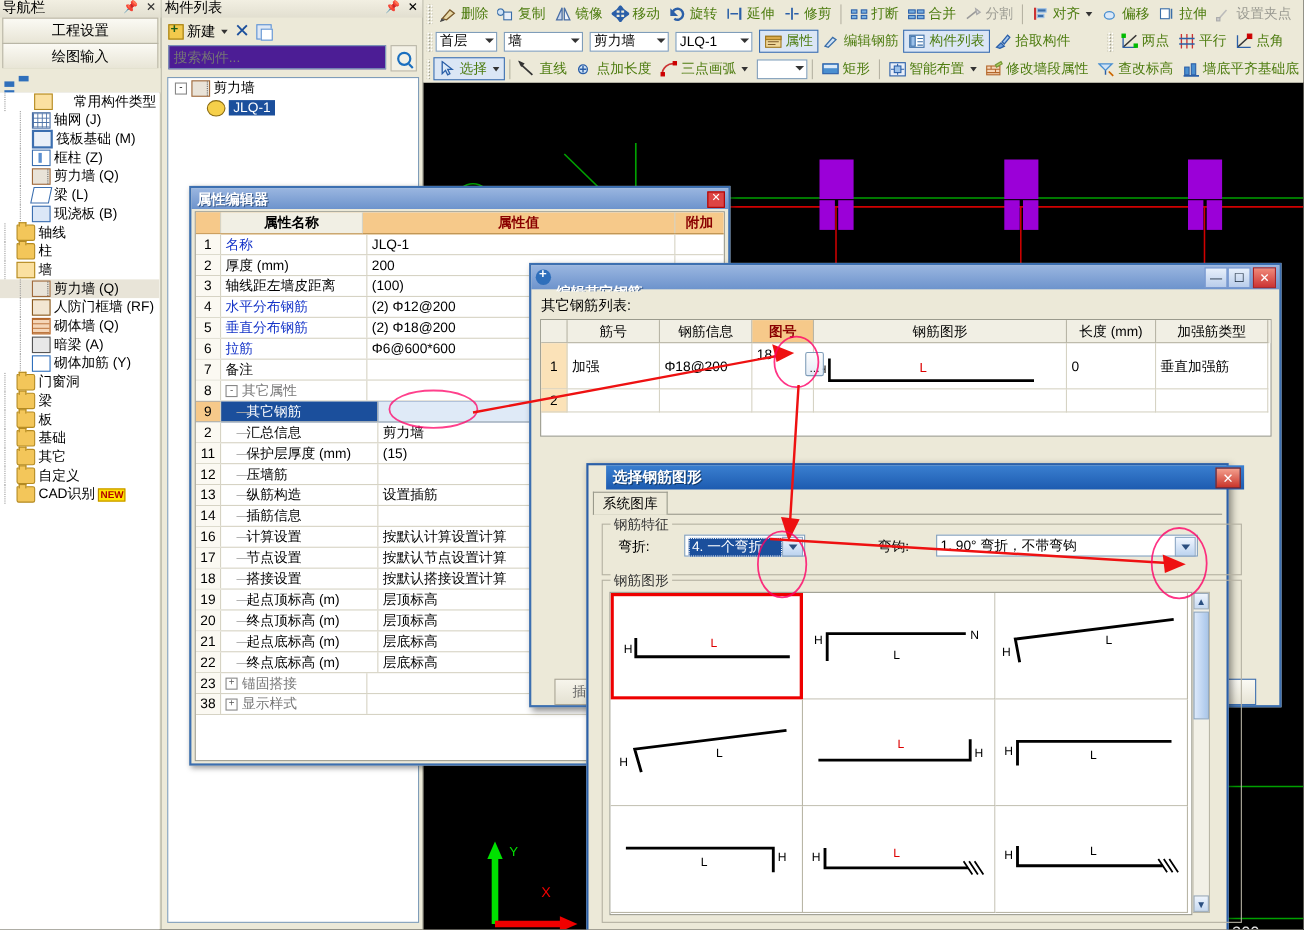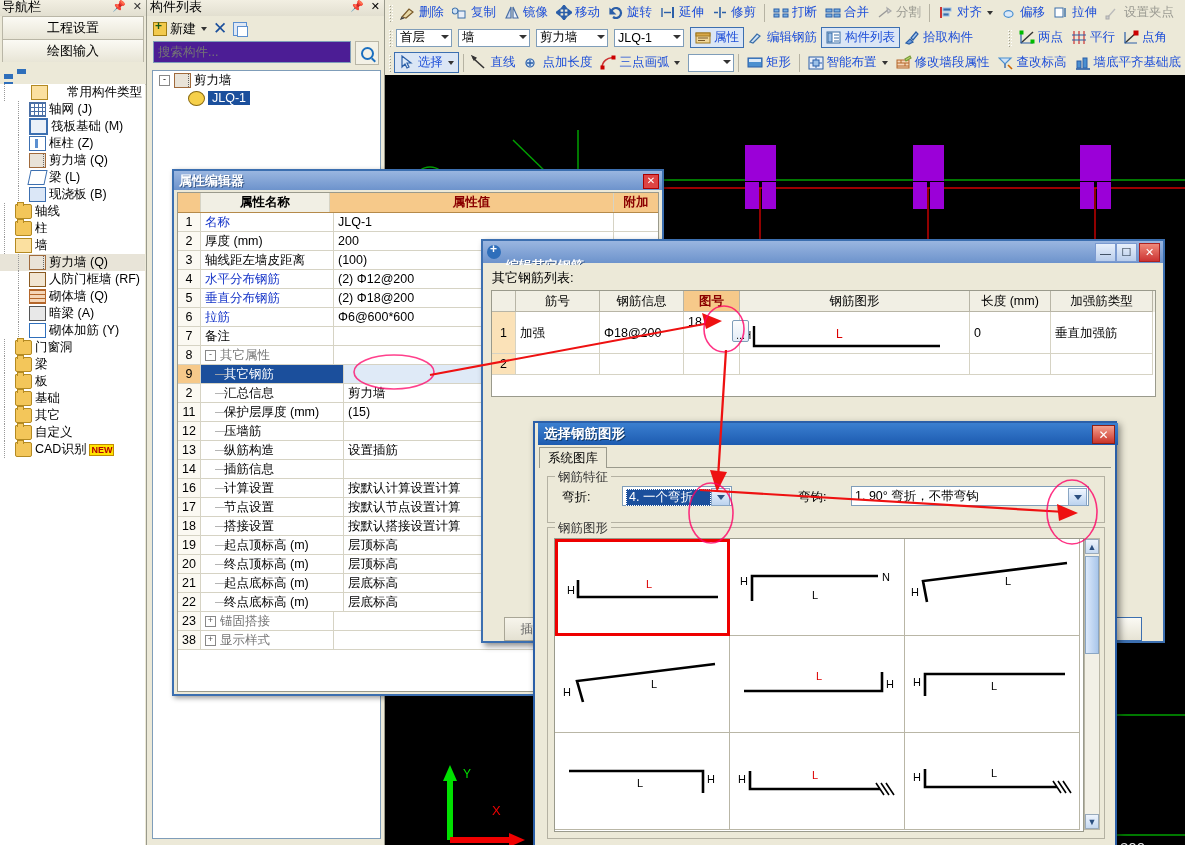--- a/index.html
+++ b/index.html
@@ -81,21 +81,21 @@
 
   
   #toolbars{left:385px;top:0;width:800px;height:75px;background:#ece9d8;}
   .tbrow{position:absolute;left:0;width:800px;height:25px;display:flex;align-items:center;}
   #tbrow1{top:0;}
   #tbrow2{top:25px;}
   #tbrow3{top:50px;}
   .grip{width:5px;height:18px;margin:0 3px;
     background-image:radial-gradient(#fff 40%,transparent 41%),radial-gradient(#a0a090 40%,transparent 41%);
     background-size:3px 3px;background-position:0 0,1px 1px;}
-  .ti{display:flex;align-items:center;gap:3px;padding:1px 4px;font-size:12.5px;white-space:nowrap;color:#1d4ed8;}
+  .ti{display:flex;align-items:center;gap:3px;padding:1px 4px;font-size:12.5px;white-space:nowrap;color:#4d7c0f;}
   .ti.dis{color:#9a9a92;}
   .ti.sel{border:1px solid #3c6fb0;background:#dbe6f5;}
   .sep{width:1px;height:18px;background:#b6b3a3;margin:0 4px;}
   .combo{height:18px;border:1px solid #7f9db9;background:#fff;display:flex;align-items:center;
     padding-left:3px;font-size:12.5px;position:relative;box-sizing:border-box;}
   .combo .arw{position:absolute;right:2px;top:5px;width:0;height:0;border-left:4px solid transparent;
     border-right:4px solid transparent;border-top:4px solid #333;}
   .smallarw{width:0;height:0;border-left:3.5px solid transparent;border-right:3.5px solid transparent;
     border-top:4px solid #333;margin-left:2px;}
 
@@ -157,29 +157,29 @@
     background:linear-gradient(#f7f5ec,#e4e1d2);font-size:12.5px;color:#666;display:flex;align-items:center;justify-content:center;}
   #rebar-ok{position:absolute;right:16px;top:352px;width:58px;height:22px;border:1px solid #3c6fb0;
     background:linear-gradient(#fbfaf4,#e6e3d4);}
 
   .ellipsisbtn{position:absolute;width:15px;height:20px;border:1px solid #7f9db9;
     background:linear-gradient(#fdfdfd,#e3ecf7);font-size:11px;display:flex;align-items:flex-end;justify-content:center;
     border-radius:2px;color:#222;}
 
   
   #shape-dlg{left:533px;top:421px;width:580px;height:424px;background:#ece9d8;border:2px solid #2b5fa8;box-shadow:3px 3px 7px rgba(0,0,0,.45);}
-  #shape-title{position:absolute;left:3px;top:0;width:100%;height:22px;
+  #shape-title{position:absolute;left:16px;top:0;width:100%;height:22px;
     background:linear-gradient(#3a7fd0,#1d5bb0);display:flex;align-items:center;}
   #shape-title .t{margin-left:6px;color:#fff;font-weight:bold;font-size:13.5px;text-shadow:1px 1px 0 #123a6a;}
   #shape-close{position:absolute;right:3px;top:2px;width:21px;height:17px;background:linear-gradient(#f4a08e,#c9342a);
     border:1px solid #8c1f17;color:#fff;font-weight:bold;font-size:12px;display:flex;align-items:center;justify-content:center;}
   #shape-tabstrip{position:absolute;left:4px;top:24px;width:572px;height:20px;border-bottom:1px solid #9a9a8c;}
   #shape-tab{position:absolute;left:0;top:0;height:20px;padding:0 8px;background:#ece9d8;border:1px solid #9a9a8c;
     border-bottom:none;font-size:12.5px;line-height:20px;}
-  .gbox{position:absolute;border:1px solid #b4b1a2;}
+  .gbox{position:absolute;border:1px solid #b4b1a2;padding-left:24px;}
   .gbox > .lg{position:absolute;left:7px;top:-8px;background:#ece9d8;padding:0 3px;font-size:12.5px;color:#333;}
   #grp-feature{left:12px;top:53px;width:556px;height:45px;}
   #grp-shapes{left:12px;top:104px;width:556px;height:310px;}
   .lbl{position:absolute;font-size:12.5px;}
   .ddown{position:absolute;height:20px;border:1px solid #7f9db9;background:#fff;box-sizing:border-box;}
   .ddown .ddval{position:absolute;left:3px;top:2px;right:20px;height:15px;font-size:12.5px;line-height:15px;overflow:hidden;}
   .ddown .ddval.hl{background:#1b4f9c;color:#fff;border:1px dotted #fff;padding:0 2px;}
   .ddbtn{position:absolute;right:1px;top:1px;width:17px;height:16px;border:1px solid #8aa6c4;
     background:linear-gradient(#f0f6ff,#bcd3ef);display:flex;align-items:center;justify-content:center;}
   .ddbtn:after{content:"";width:0;height:0;border-left:4px solid transparent;border-right:4px solid transparent;border-top:5px solid #2b4f80;}

